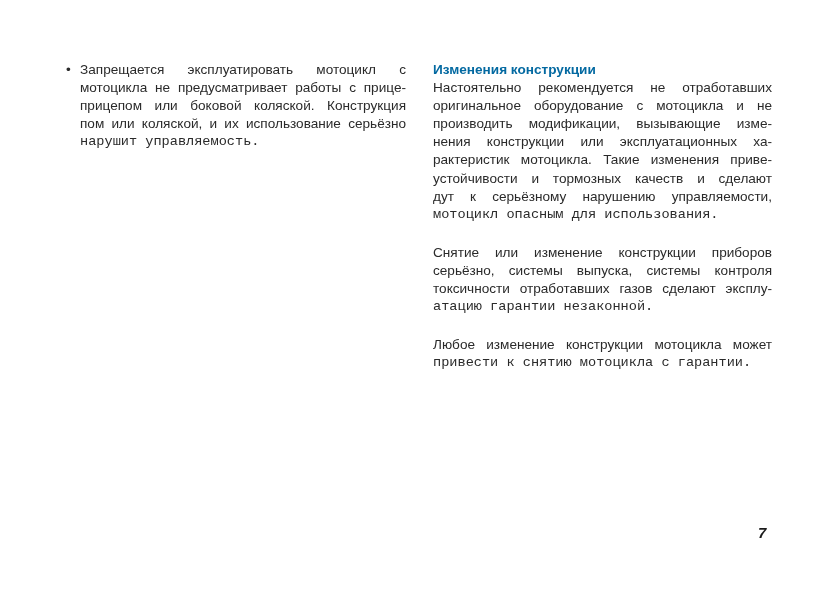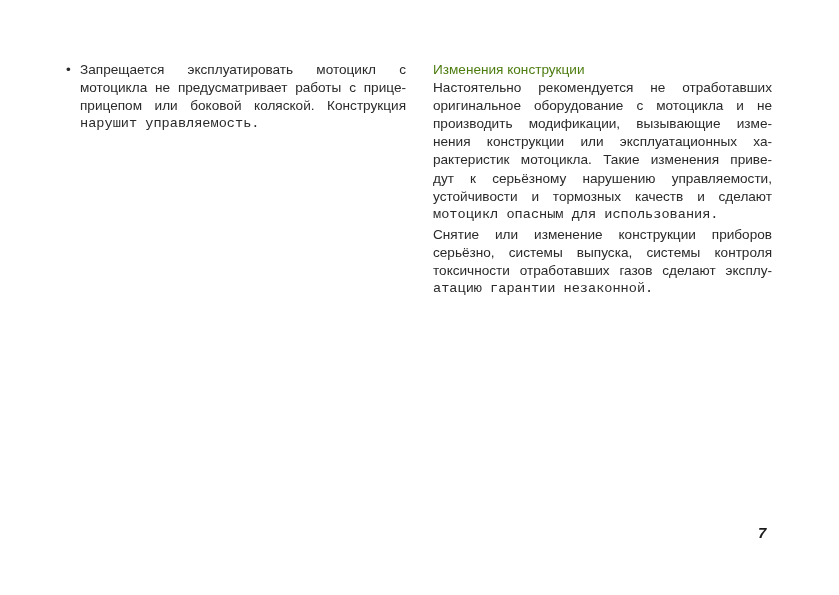--- a/index.html
+++ b/index.html
@@ -40,28 +40,28 @@
     .bullet-item {
       position: relative;
     }
     .bullet-mark {
       position: absolute;
       left: -14px;
       top: 0;
       font-size: 13.6px;
     }
     .heading {
-      font-weight: normal;
-      color: #4d7c0f;
+      font-weight: bold;
+      color: #0369a1;
     }
     .para {
       margin: 0;
     }
     .para + .para {
-      margin-top: 2px;
+      margin-top: 20px;
     }
     .line {
       display: block;
       text-align: justify;
       text-align-last: justify;
       white-space: nowrap;
     }
     .line.last {
       text-align-last: left;
       font-family: Liberation Mono, monospace;
@@ -81,42 +81,47 @@
 
 <div class="page">
 
   <div class="col col-left">
     <div class="bullet-item">
       <span class="bullet-mark">•</span>
       <p class="para">
         <span class="line">Запрещается эксплуатировать мотоцикл с</span>
         <span class="line">мотоцикла не предусматривает работы с прице-</span>
         <span class="line">прицепом или боковой коляской. Конструкция</span>
+        <span class="line">пом или коляской, и их использование серьёзно</span>
         <span class="line last">нарушит управляемость.</span>
       </p>
     </div>
   </div>
 
   <div class="col col-right">
     <div class="heading">Изменения конструкции</div>
 
     <p class="para">
       <span class="line">Настоятельно рекомендуется не отработавших</span>
       <span class="line">оригинальное оборудование с мотоцикла и не</span>
       <span class="line">производить модификации, вызывающие изме-</span>
       <span class="line">нения конструкции или эксплуатационных ха-</span>
       <span class="line">рактеристик мотоцикла. Такие изменения приве-</span>
+      <span class="line">устойчивости и тормозных качеств и сделают</span>
       <span class="line">дут к серьёзному нарушению управляемости,</span>
-      <span class="line">устойчивости и тормозных качеств и сделают</span>
       <span class="line last">мотоцикл опасным для использования.</span>
     </p>
 
     <p class="para">
       <span class="line">Снятие или изменение конструкции приборов</span>
       <span class="line">серьёзно, системы выпуска, системы контроля</span>
       <span class="line">токсичности отработавших газов сделают эксплу-</span>
       <span class="line last">атацию гарантии незаконной.</span>
     </p>
 
+    <p class="para">
+      <span class="line">Любое изменение конструкции мотоцикла может</span>
+      <span class="line last">привести к снятию мотоцикла с гарантии.</span>
+    </p>
   </div>
 
   <div class="page-number">7</div>
 </div>
 
 </body></html>

